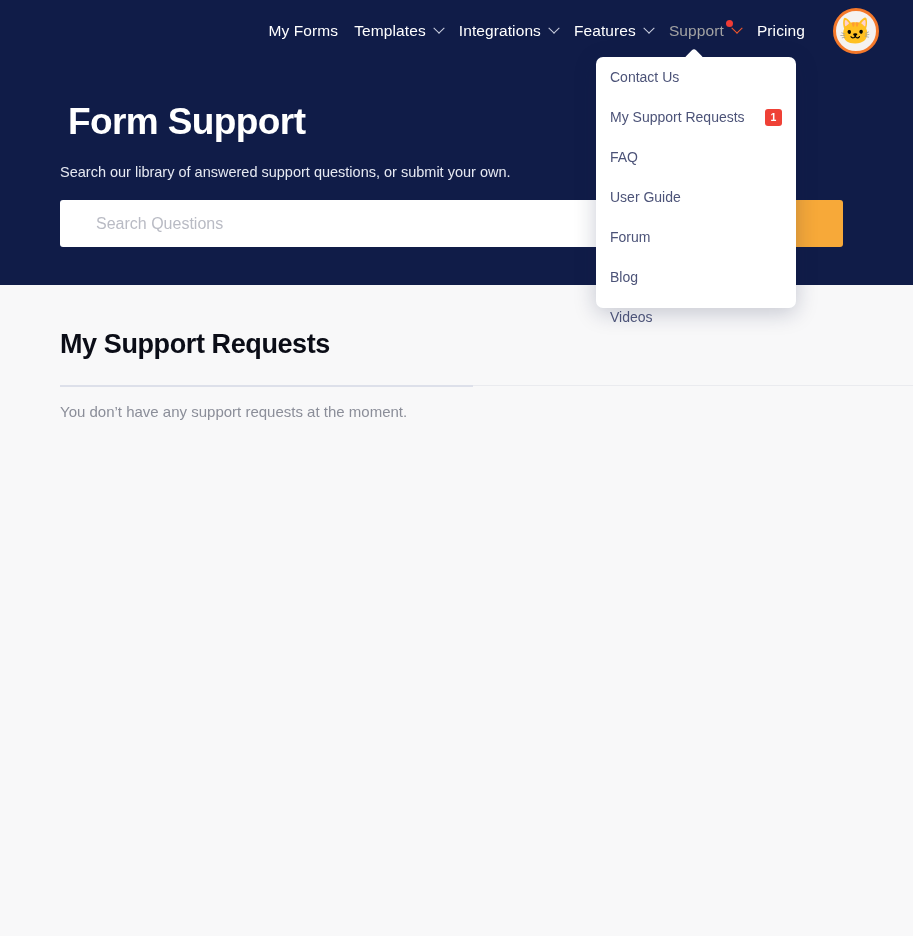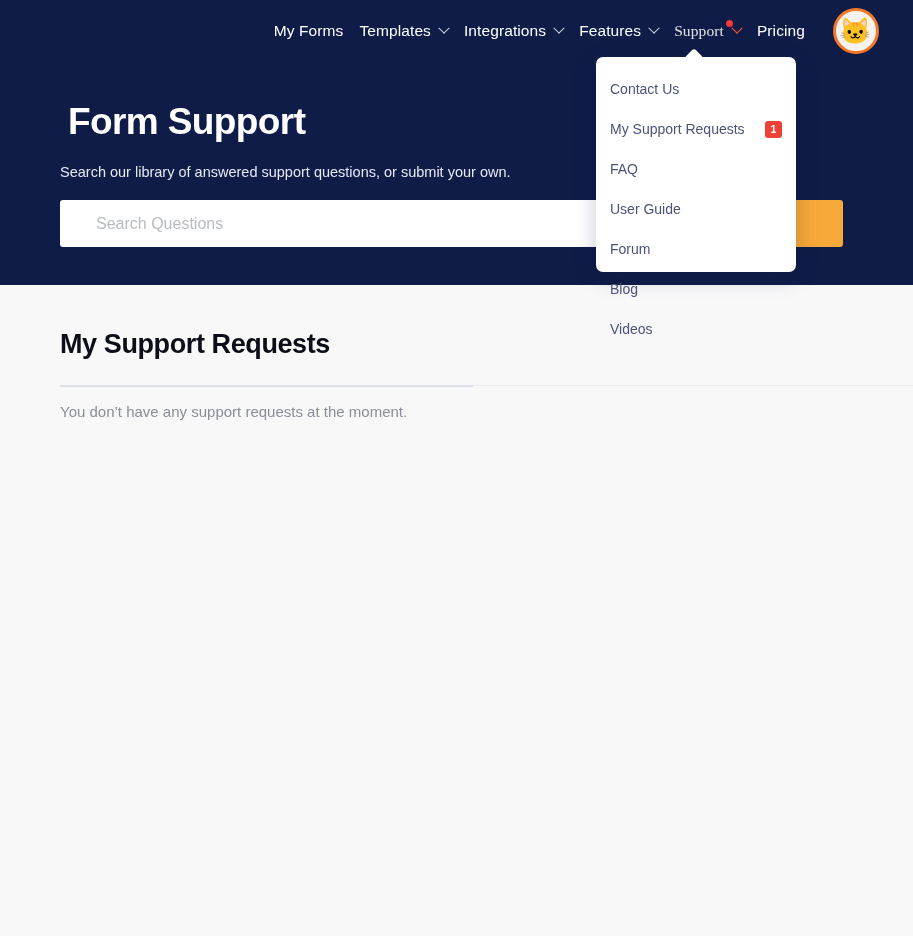--- a/index.html
+++ b/index.html
@@ -39,21 +39,21 @@
     gap: 7px;
     color: #ffffff;
     font-size: 15.5px;
     letter-spacing: 0.1px;
     margin-left: 16px;
     cursor: pointer;
     white-space: nowrap;
     position: relative;
   }
   .nav-item.first { margin-left: 0; }
-  .nav-item.active > .nav-label { color: #e5e5e5; font-family: Liberation Serif, serif; }
+  .nav-item.active > .nav-label { color: #a3a3a3; }
 
   .nav-label { position: relative; }
 
   .nav-dot {
     position: absolute;
     right: -9px;
     top: -2px;
     width: 7px;
     height: 7px;
     border-radius: 50%;
@@ -140,25 +140,25 @@
     color: #ffffff;
     font-weight: bold;
   }
 
   
   .dropdown {
     position: absolute;
     left: 596px;
     top: 57px;
     width: 200px;
-    height: 215px;
+    height: 251px;
     background: #ffffff;
     border-radius: 7px;
     box-shadow: 0 5px 22px rgba(20,28,70,0.22);
-    padding-top: 12px;
+    padding-top: 0;
     z-index: 40;
   }
   .dropdown-arrow {
     position: absolute;
     left: 88px;
     top: -9px;
     width: 20px;
     height: 10px;
     overflow: hidden;
   }

